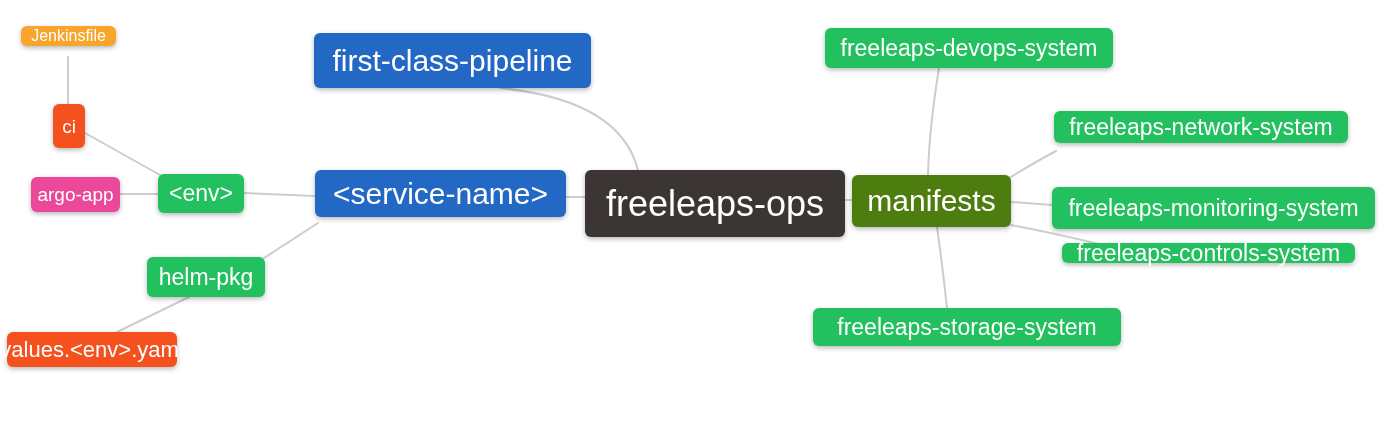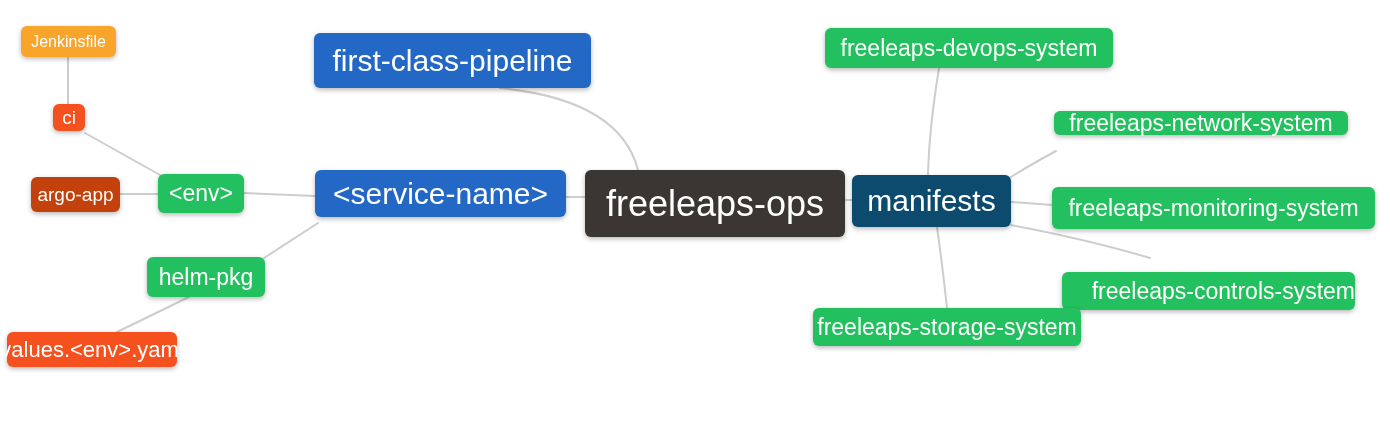--- a/index.html
+++ b/index.html
@@ -44,29 +44,29 @@
     <path d="M500 88 Q620 100 638 170" style="stroke: rgb(205, 205, 205);"></path>
     <path d="M566 197 L585 197" style="stroke: rgb(205, 205, 205);"></path>
     <path d="M845 200 L852 200" style="stroke: rgb(205, 205, 205);"></path>
     <path d="M939 68 Q929 130 928 175" style="stroke: rgb(205, 205, 205);"></path>
     <path d="M1056 151 Q1030 165 1011 177" style="stroke: rgb(205, 205, 205);"></path>
     <path d="M1011 202 L1052 205" style="stroke: rgb(205, 205, 205);"></path>
     <path d="M1011 225 Q1090 240 1150 258" style="stroke: rgb(205, 205, 205);"></path>
     <path d="M937 227 Q943 270 947 308" style="stroke: rgb(205, 205, 205);"></path>
   </svg>
 
-  <div class="node fs16" style="left: 21px; top: 26px; width: 95px; height: 31px; background: rgb(249, 164, 42);">
+  <div class="node fs16" style="left: 21px; top: 26px; width: 95px; height: 20px; background: rgb(249, 164, 42);">
     <span>Jenkinsfile</span>
   </div>
 
-  <div class="node fs19" style="left: 53px; top: 104px; width: 32px; height: 27px; background: rgb(244, 81, 30);">
+  <div class="node fs19" style="left: 53px; top: 104px; width: 32px; height: 44px; background: rgb(244, 81, 30);">
     <span>ci</span>
   </div>
 
-  <div class="node fs19" style="left: 31px; top: 177px; width: 89px; height: 35px; background: #c2410c;">
+  <div class="node fs19" style="left: 31px; top: 177px; width: 89px; height: 35px; background: #ec4899;">
     <span>argo-app</span>
   </div>
 
   <div class="node fs23" style="left: 158px; top: 174px; width: 86px; height: 39px; background: rgb(34, 192, 94); text-align: right;">
     <span>&lt;env&gt;</span>
   </div>
 
   <div class="node fs23" style="left: 147px; top: 257px; width: 118px; height: 40px; background: rgb(34, 192, 94);">
     <span>helm-pkg</span>
   </div>
@@ -80,37 +80,37 @@
   </div>
 
   <div class="node fs30" style="left: 315px; top: 170px; width: 251px; height: 47px; background: rgb(35, 104, 196);">
     <span>&lt;service-name&gt;</span>
   </div>
 
   <div class="node fs36" style="left: 585px; top: 170px; width: 260px; height: 67px; background: rgb(59, 54, 51);">
     <span>freeleaps-ops</span>
   </div>
 
-  <div class="node fs30" style="left: 852px; top: 175px; width: 159px; height: 52px; background: #0c4a6e;">
+  <div class="node fs30" style="left: 852px; top: 175px; width: 159px; height: 52px; background: #4d7c0f;">
     <span>manifests</span>
   </div>
 
   <div class="node fs23" style="left: 797px; top: 28px; width: 288px; height: 40px; background: rgb(34, 192, 94); margin-left: 28px;">
     <span>freeleaps-devops-system</span>
   </div>
 
-  <div class="node fs23" style="left: 1054px; top: 111px; width: 294px; height: 24px; background: rgb(34, 192, 94);">
+  <div class="node fs23" style="left: 1054px; top: 111px; width: 294px; height: 32px; background: rgb(34, 192, 94);">
     <span>freeleaps-network-system</span>
   </div>
 
   <div class="node fs23" style="left: 1052px; top: 187px; width: 323px; height: 42px; background: rgb(34, 192, 94);">
     <span>freeleaps-monitoring-system</span>
   </div>
 
-  <div class="node fs23" style="left: 1062px; top: 272px; width: 293px; height: 38px; background: rgb(34, 192, 94); justify-content: flex-end;">
+  <div class="node fs23" style="left: 1062px; top: 243px; width: 293px; height: 20px; background: rgb(34, 192, 94);">
     <span>freeleaps-controls-system</span>
   </div>
 
-  <div class="node fs23" style="left: 813px; top: 308px; width: 268px; height: 38px; background: rgb(34, 192, 94);">
+  <div class="node fs23" style="left: 813px; top: 308px; width: 308px; height: 38px; background: rgb(34, 192, 94);">
     <span>freeleaps-storage-system</span>
   </div>
 
 </div>
 
 </body></html>

